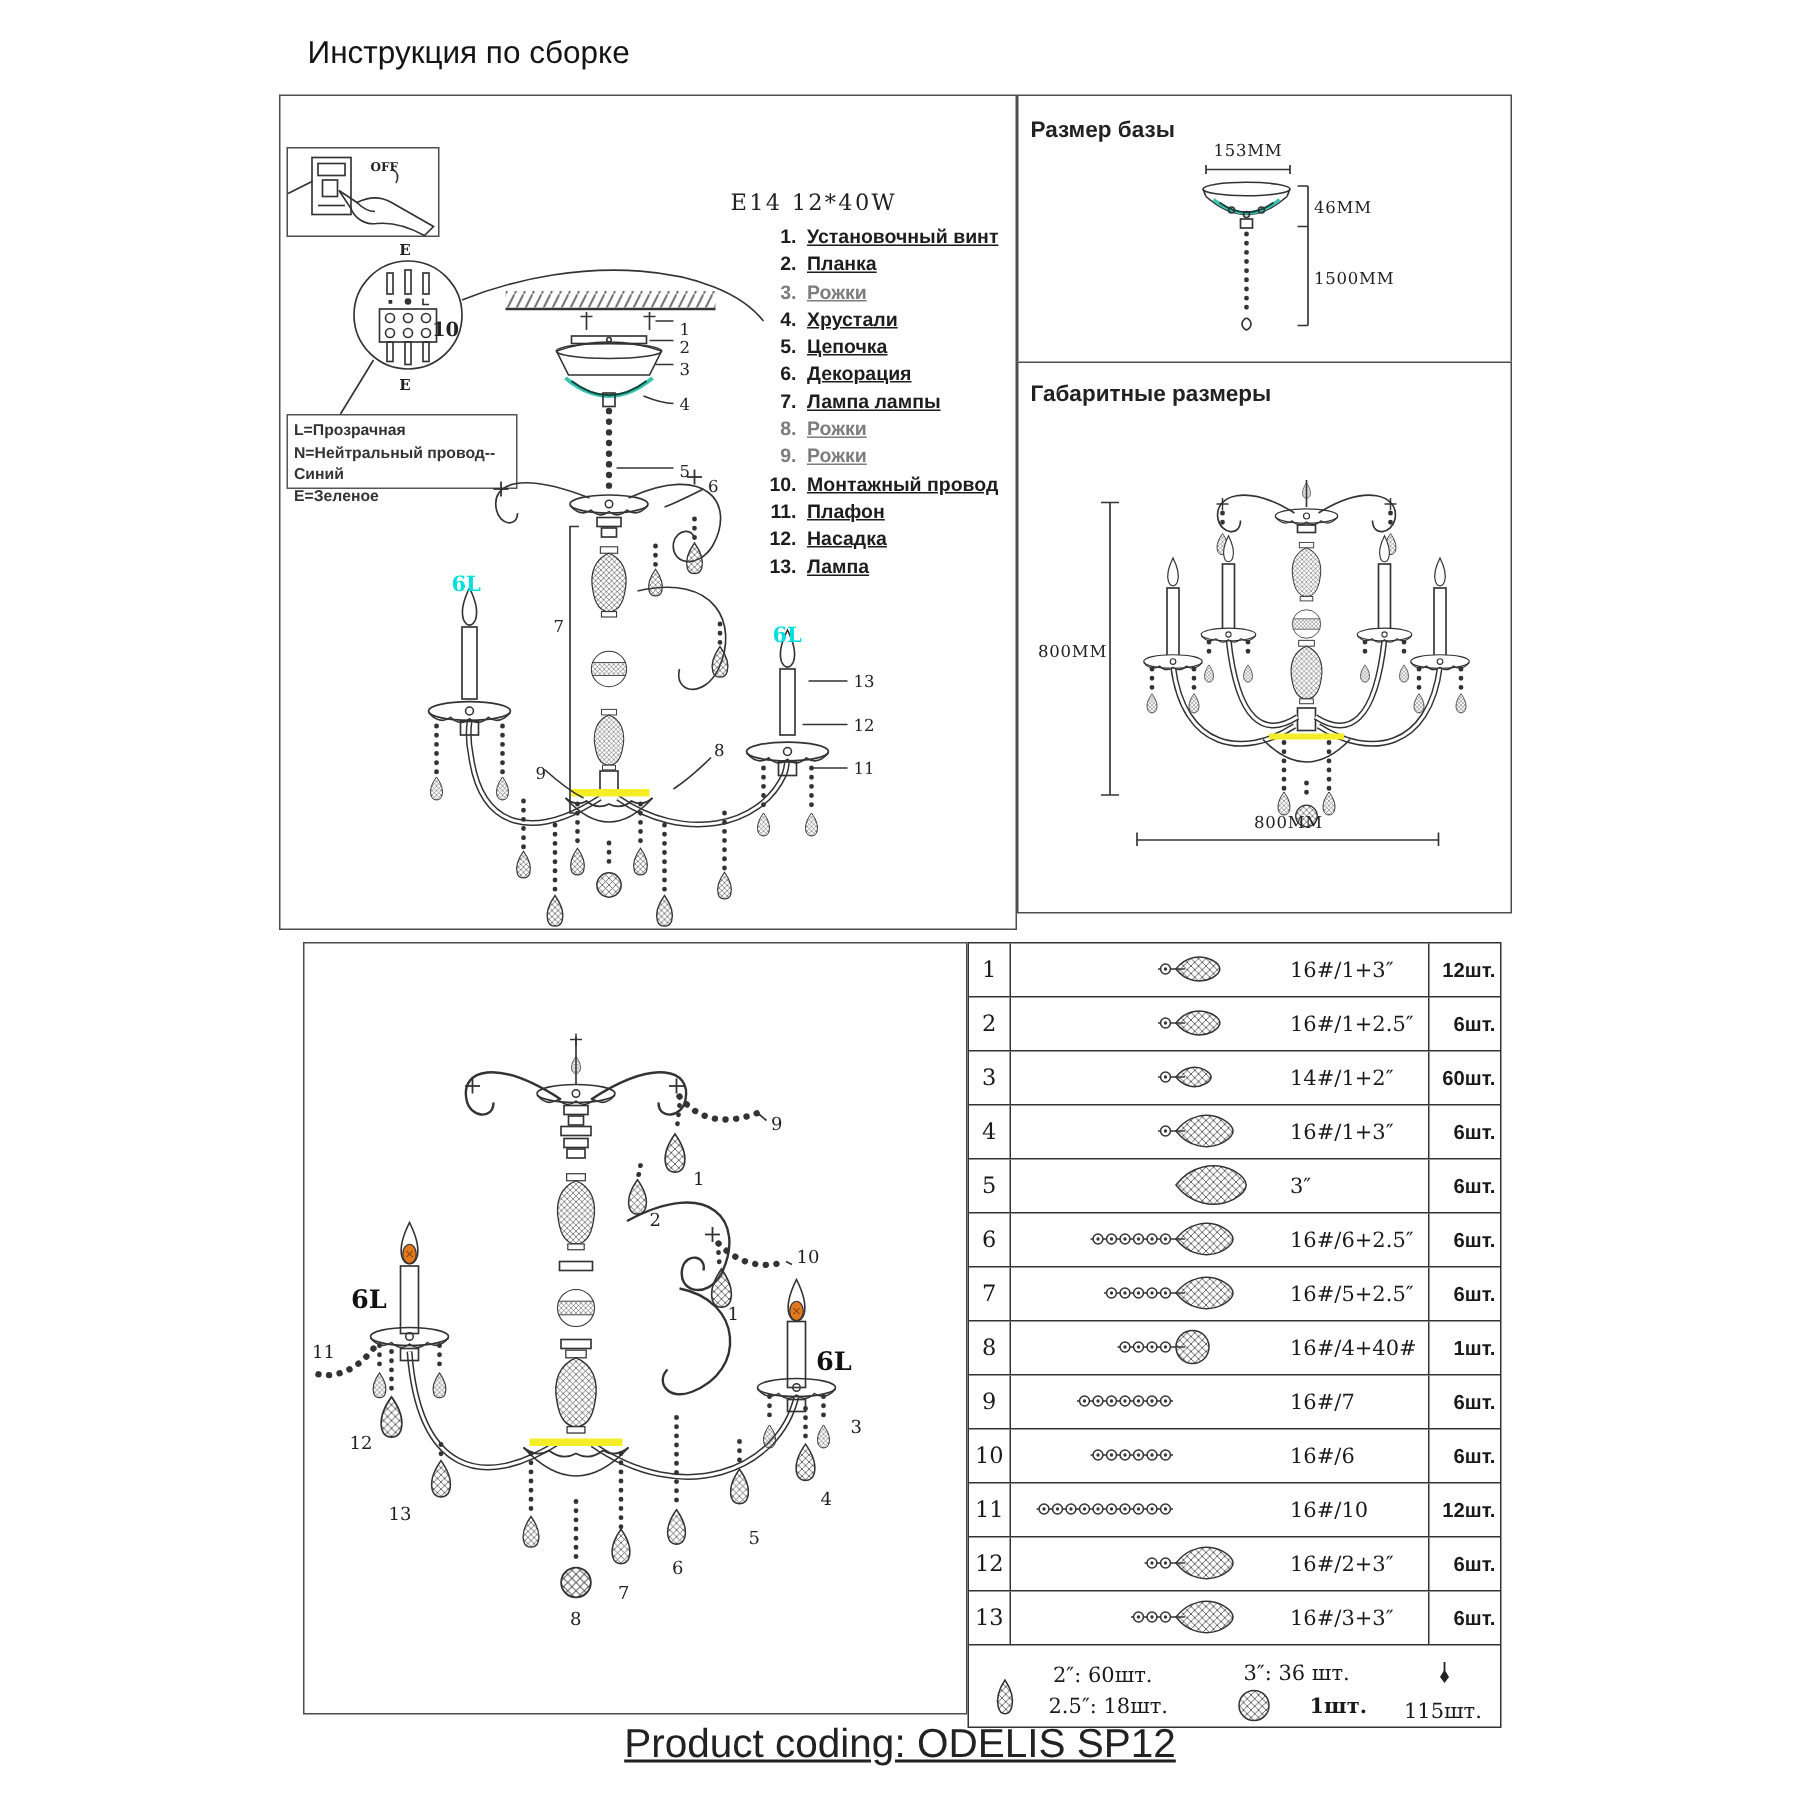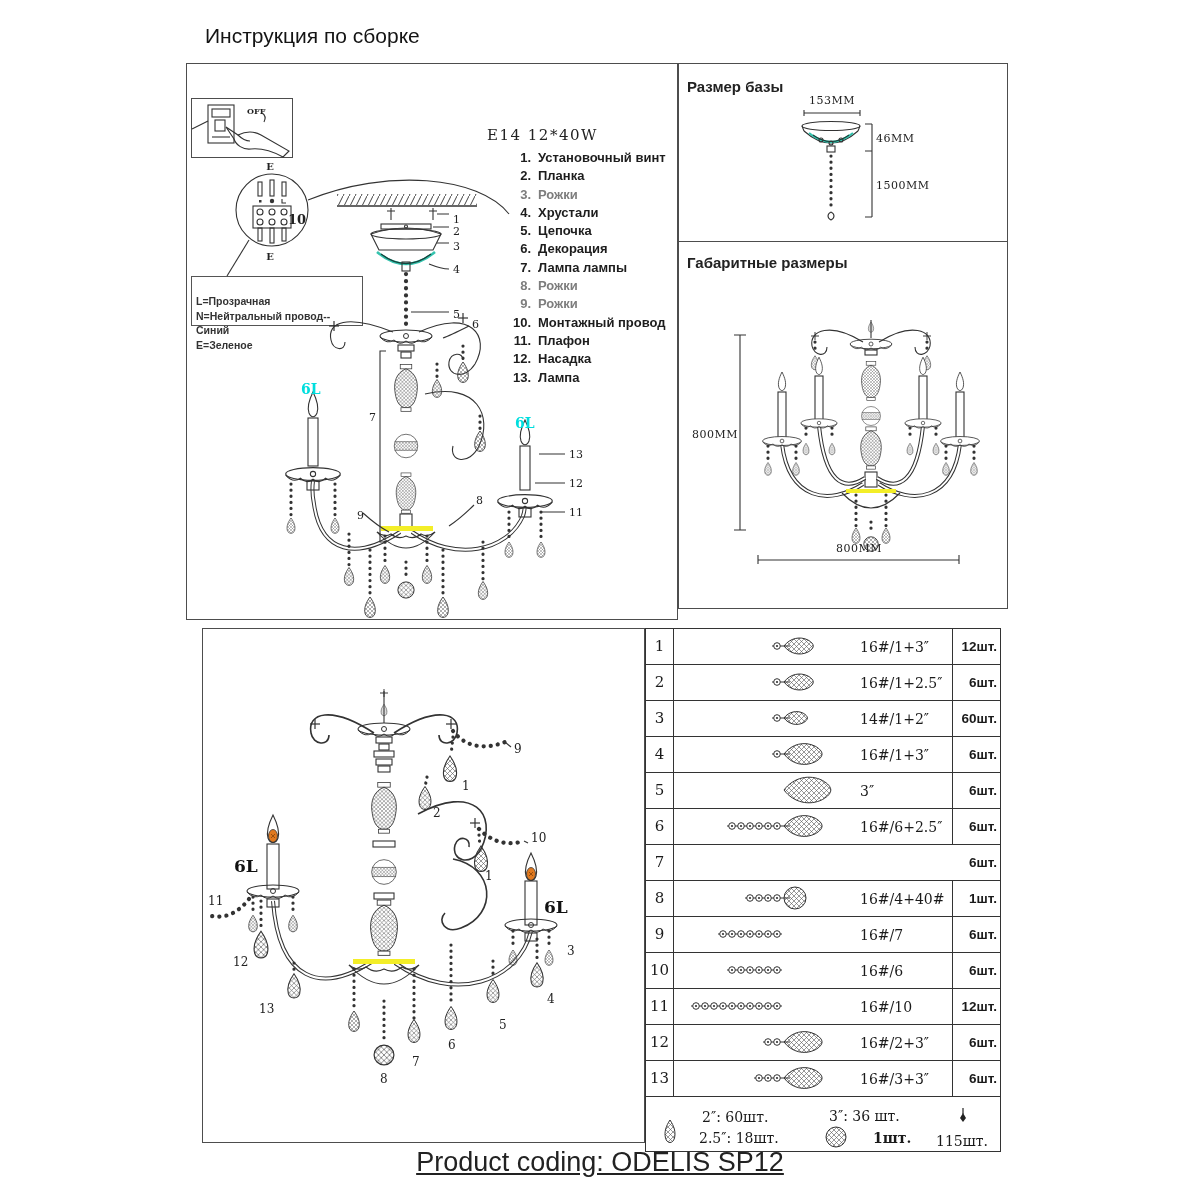--- a/index.html
+++ b/index.html
@@ -5,24 +5,24 @@
   html,body{margin:0;padding:0;}
   body{width:1200px;height:1200px;background:#fff;position:relative;overflow:hidden;
        font-family:"Liberation Sans",sans-serif;color:#1a1a1a;}
   .panel{position:absolute;border:1px solid #4d4d4d;background:#fff;box-sizing:border-box;}
   .panel-title{position:absolute;font:bold 15px "Liberation Sans",sans-serif;color:#222;}
   #page-title{position:absolute;left:205px;top:24px;font:21px "Liberation Sans",sans-serif;color:#141414;}
   #product-caption{position:absolute;left:50%;top:1147px;transform:translateX(-50%);
        font:27px "Liberation Sans",sans-serif;color:#222;white-space:nowrap;text-decoration:underline;}
   
   #lamp-spec{position:absolute;left:300px;top:62px;font:15px "DejaVu Serif",serif;letter-spacing:1.5px;color:#222;}
-  #wire-box{position:absolute;left:4px;top:212px;width:172px;height:50px;border:1px solid #555;
-       font:bold 10.5px "Liberation Sans",sans-serif;line-height:14.5px;padding:17px 4px;box-sizing:border-box;color:#333;}
+  #wire-box{position:absolute;left:4px;top:212px;width:154px;height:50px;border:1px solid #555;
+       font:bold 10.5px "Liberation Sans",sans-serif;line-height:14.5px;padding:3px 4px;box-sizing:border-box;color:#333;}
   #parts-list{position:absolute;left:320px;top:85px;width:175px;}
-  .part-item{font:bold 13px "Liberation Sans",sans-serif;line-height:18.3px;white-space:nowrap;color:#1d1d1d;}
+  .part-item{font:bold 13px "Liberation Sans",sans-serif;line-height:18.3px;white-space:nowrap;color:#1d1d1d;text-decoration:underline;}
   .part-item .pnum{display:inline-block;width:24px;text-align:right;margin-right:7px;}
   .part-item.muted{color:#7d7d7d;}
   svg{position:absolute;left:0;top:0;overflow:visible;}
   svg .s{stroke:#333;fill:none;stroke-width:1.1;}
   svg .s2{stroke:#333;fill:none;stroke-width:1.6;}
   svg .beads{stroke:#333;stroke-width:4.2;stroke-dasharray:0.1 7;stroke-linecap:round;fill:none;}
   svg .beads-sm{stroke:#333;stroke-width:3.2;stroke-dasharray:0.1 6;stroke-linecap:round;fill:none;}
   svg .arm-o{stroke:#333;fill:none;stroke-width:4;}
   svg .arm-i{stroke:#fff;fill:none;stroke-width:2;}
   svg text{font-family:"DejaVu Serif",serif;fill:#222;}
@@ -543,20 +543,37 @@
             <circle cx="48" cy="17" r="3.3" fill="#fff" stroke="#333" stroke-width="1"></circle>
             <circle cx="48" cy="17" r="1.1" fill="#333"></circle>
             <path d="M100,17 C107.8,6.6 120.8,4 131.2,9.2 C140.3,14.4 140.3,19.6 131.2,24.8 C120.8,30 107.8,27.4 100,17 Z" fill="url(#xh)" stroke="#333" stroke-width="1"></path>
           </svg>
           <span class="t-size">16#/6+2.5″</span>
         </div>
         <div class="t-qty">6шт.</div>
       </div>
       <div class="t-row">
         <div class="t-no">7</div>
+        <div class="t-mid">
+          <svg class="t-icon" width="160" height="35" viewBox="0 0 160 35">
+            <line x1="52" y1="17" x2="106" y2="17" stroke="#333" stroke-width="1"></line>
+            <circle cx="93" cy="17" r="3.3" fill="#fff" stroke="#333" stroke-width="1"></circle>
+            <circle cx="93" cy="17" r="1.1" fill="#333"></circle>
+            <circle cx="84" cy="17" r="3.3" fill="#fff" stroke="#333" stroke-width="1"></circle>
+            <circle cx="84" cy="17" r="1.1" fill="#333"></circle>
+            <circle cx="75" cy="17" r="3.3" fill="#fff" stroke="#333" stroke-width="1"></circle>
+            <circle cx="75" cy="17" r="1.1" fill="#333"></circle>
+            <circle cx="66" cy="17" r="3.3" fill="#fff" stroke="#333" stroke-width="1"></circle>
+            <circle cx="66" cy="17" r="1.1" fill="#333"></circle>
+            <circle cx="57" cy="17" r="3.3" fill="#fff" stroke="#333" stroke-width="1"></circle>
+            <circle cx="57" cy="17" r="1.1" fill="#333"></circle>
+            <path d="M100,17 C107.8,6.6 120.8,4 131.2,9.2 C140.3,14.4 140.3,19.6 131.2,24.8 C120.8,30 107.8,27.4 100,17 Z" fill="url(#xh)" stroke="#333" stroke-width="1"></path>
+          </svg>
+          <span class="t-size">16#/5+2.5″</span>
+        </div>
         <div class="t-qty">6шт.</div>
       </div>
       <div class="t-row">
         <div class="t-no">8</div>
         <div class="t-mid">
           <svg class="t-icon" width="160" height="35" viewBox="0 0 160 35">
             <line x1="61" y1="17" x2="106" y2="17" stroke="#333" stroke-width="1"></line>
             <circle cx="93" cy="17" r="3.3" fill="#fff" stroke="#333" stroke-width="1"></circle>
             <circle cx="93" cy="17" r="1.1" fill="#333"></circle>
             <circle cx="84" cy="17" r="3.3" fill="#fff" stroke="#333" stroke-width="1"></circle>

